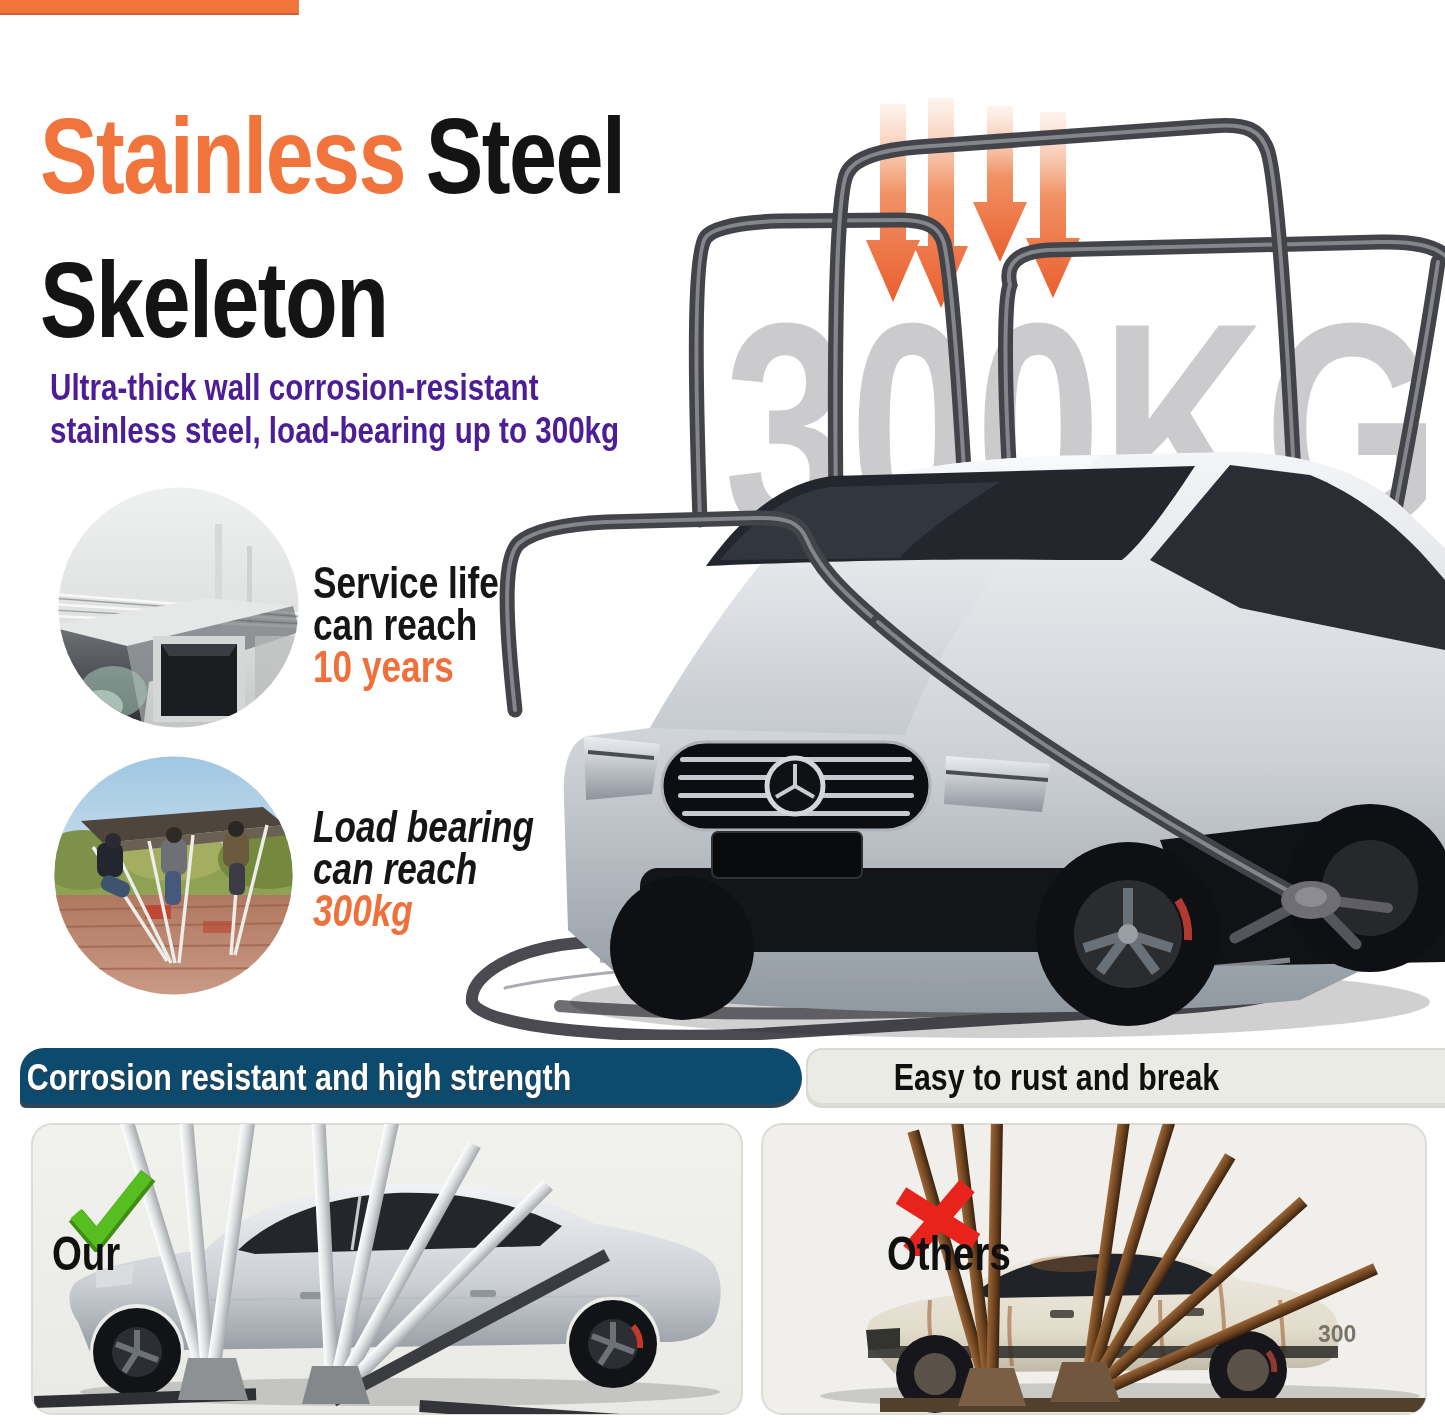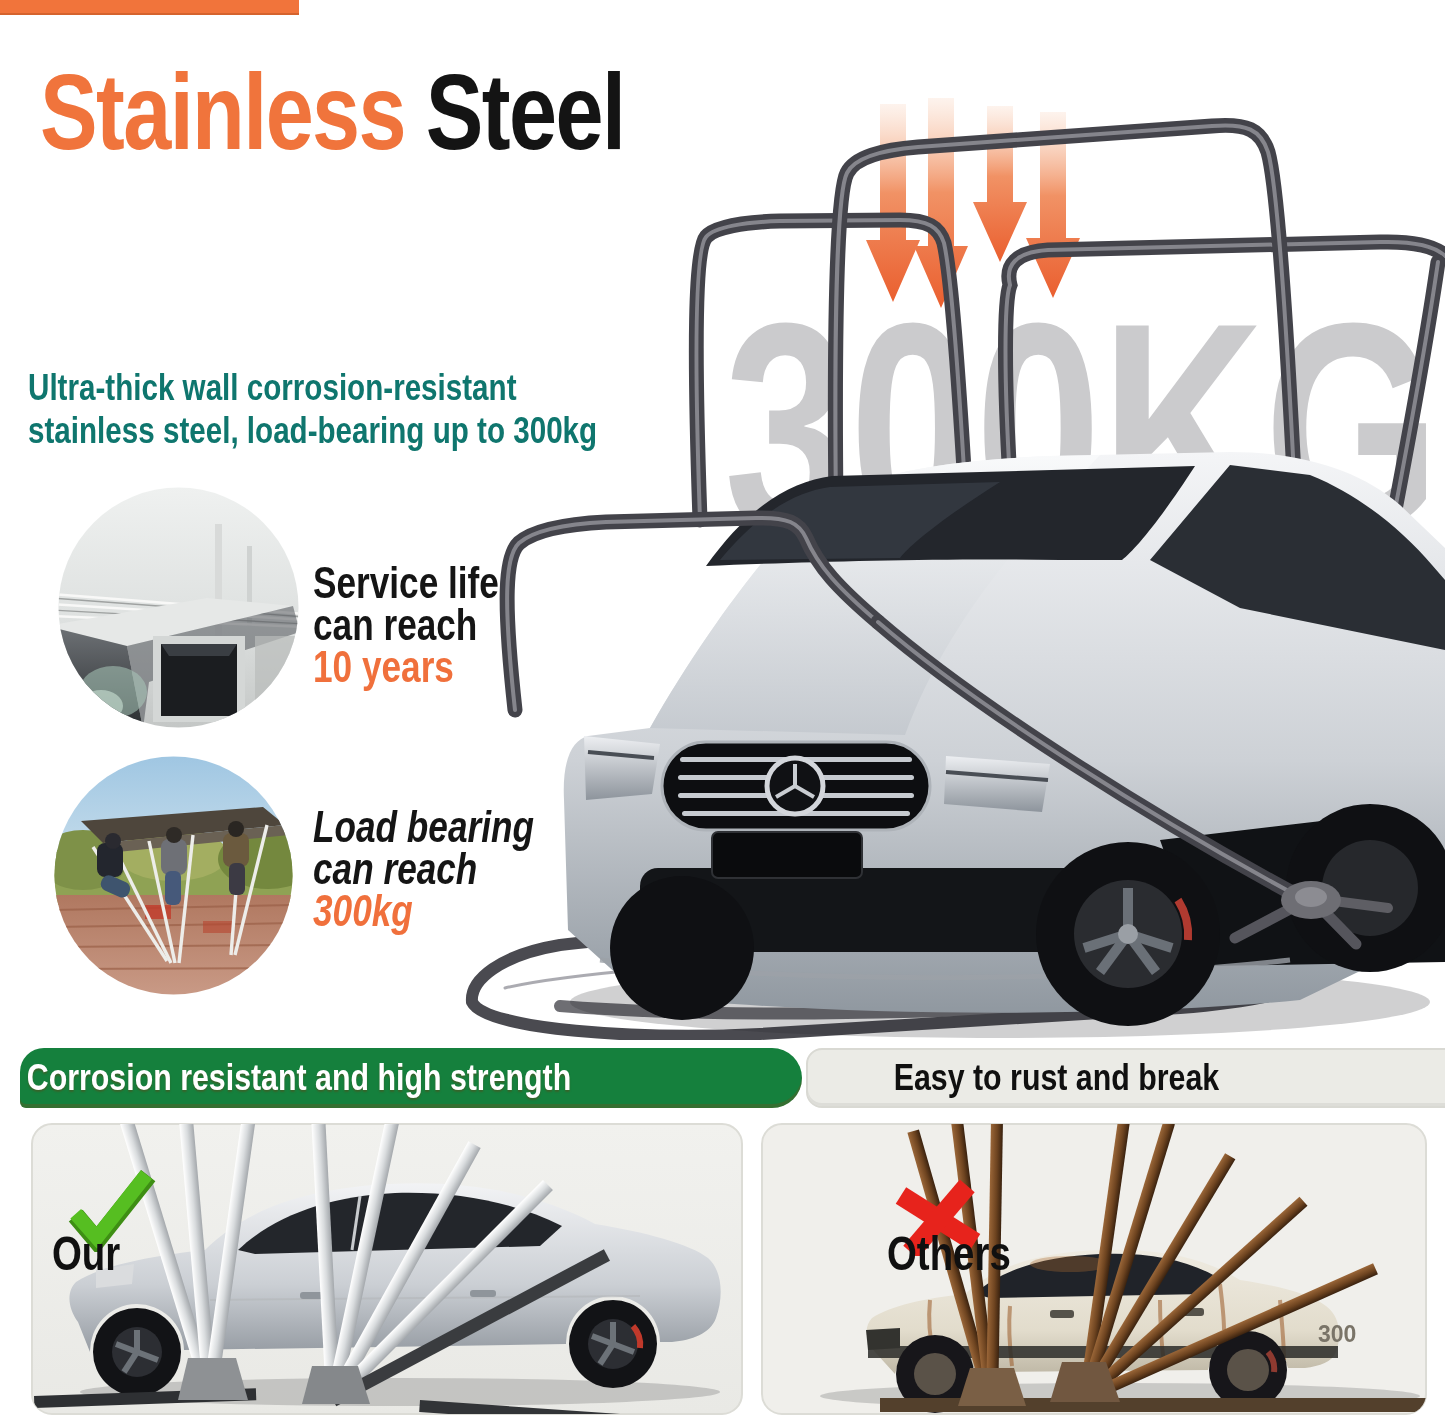--- a/index.html
+++ b/index.html
@@ -8,31 +8,31 @@
     background:#ffffff; font-family:"Liberation Sans",sans-serif;
   }
   .abs{position:absolute;}
   .cnd{display:inline-block; transform:scaleX(0.8); transform-origin:0 50%; white-space:nowrap;}
   .cndC{display:inline-block; transform:scaleX(0.82); transform-origin:50% 50%; white-space:nowrap;}
 
   
   .topbar{left:0; top:0; width:299px; height:13px; background:#F1743B; border-bottom:2px solid rgba(160,70,20,.35);}
 
   
-  .title{left:40px; color:#141414; font-weight:bold; font-size:108px; line-height:1; letter-spacing:-2px;}
+  .title{left:40px; color:#141414; font-weight:bold; font-size:108px; line-height:1; letter-spacing:-2px;margin-top:44px;}
   .title .accent{color:#F0743C;}
   .t1{top:58px;}
   .t2{top:202px;}
-  .subtitle{left:28px; top:366px; font-size:37px; font-weight:bold; color:#0f766e; line-height:43px;}
+  .subtitle{left:50px; top:366px; font-size:37px; font-weight:bold; color:#4c1d95; line-height:43px;}
   .feat-text{font-size:44px; font-weight:bold; color:#151515; line-height:42px;}
   .feat-text .hl{color:#F0703C;}
 
   
   .banner{top:1048px; height:60px; display:flex; align-items:center; justify-content:center;}
-  .banner-orange{left:20px; width:782px; background:#15803d; border-radius:24px 30px 30px 6px;
+  .banner-orange{left:20px; width:782px; background:#0c4a6e; border-radius:24px 30px 30px 6px;
     box-shadow:inset 0 -4px 0 rgba(150,60,15,.25);}
   .banner-orange .txt{color:#fff; font-size:37px; font-weight:bold; position:relative; left:-112px;
     text-shadow:0 2px 2px rgba(120,45,10,.35);}
   .banner-gray{left:806px; width:690px; background:#EBEBE6; border:2px solid #D9D9D3; border-radius:16px;
     box-sizing:border-box; box-shadow:inset 0 -3px 0 rgba(0,0,0,.06);}
   .banner-gray .txt{color:#101010; font-size:37px; font-weight:bold; position:relative; left:-95px;}
 
   
   .cmp-label{font-size:48px; font-weight:bold; color:#101010;}
 
@@ -44,20 +44,23 @@
 </style>
 </head>
 <body>
 
 <div class="canvas">
 
   <div class="abs topbar"></div>
 
   <div class="abs title t1">
     <span class="cnd"><span class="accent">Stainless</span><span style="margin-left:26px;">Steel</span></span>
+  </div>
+  <div class="abs title t2">
+    <span class="cnd">Skeleton</span>
   </div>
 
   <div class="abs subtitle">
     <div><span class="cnd">Ultra-thick wall corrosion-resistant</span></div>
     <div><span class="cnd">stainless steel, load-bearing up to 300kg</span></div>
   </div>
 
   <svg class="abs" style="left:57px; top:486px;" width="243" height="243" viewBox="0 0 243 243">
     <defs>
       <clipPath id="c1">

